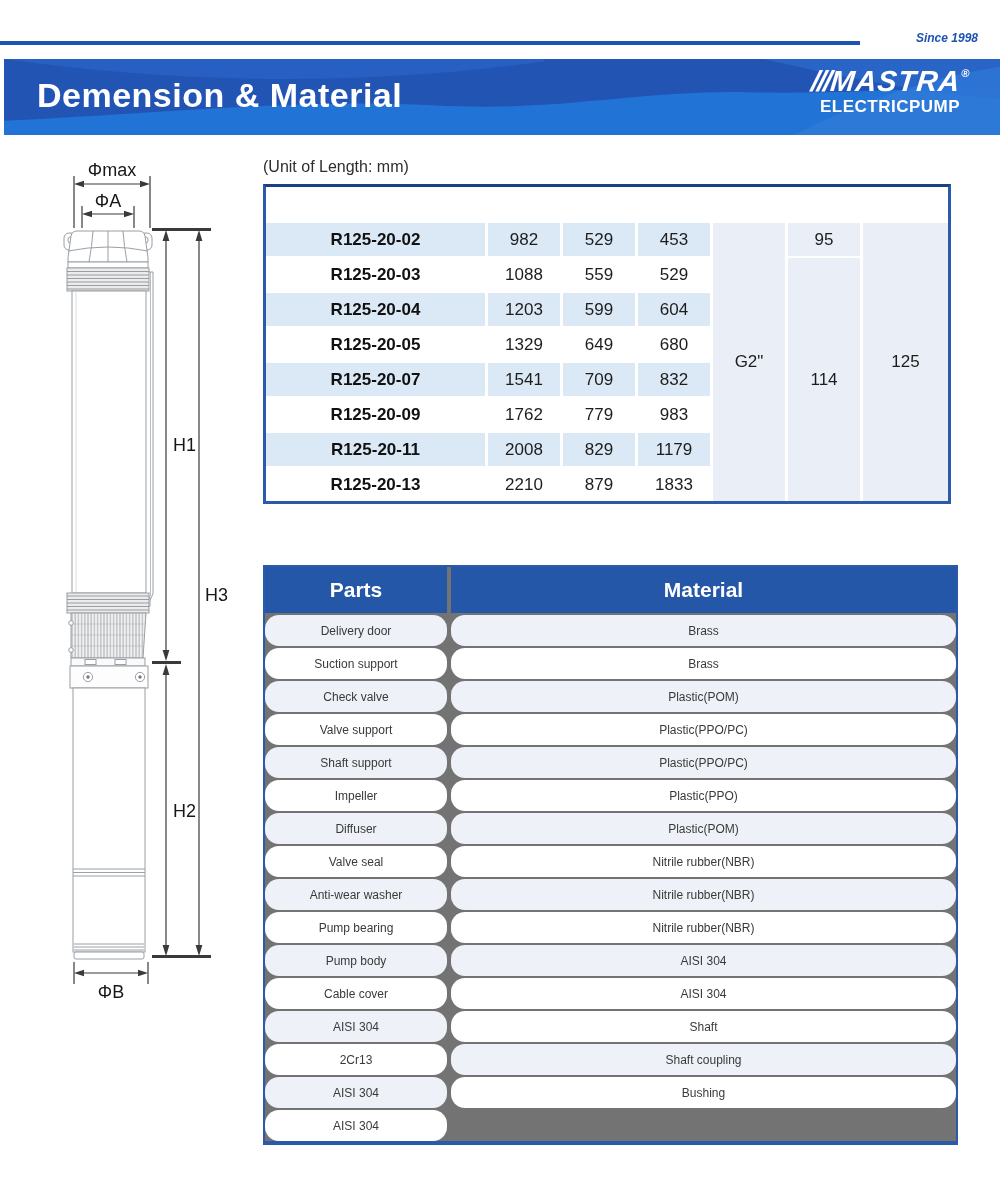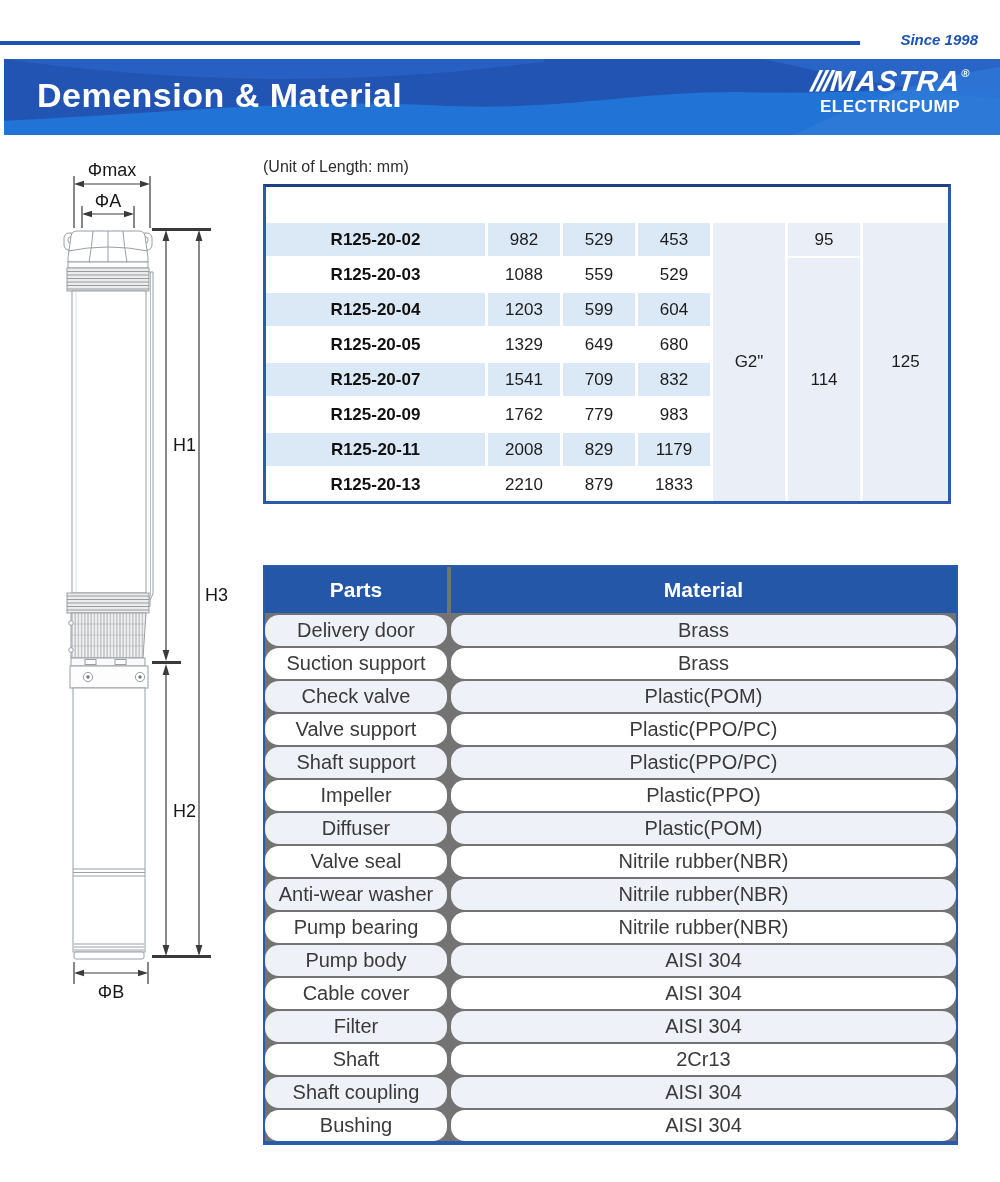--- a/index.html
+++ b/index.html
@@ -2,21 +2,21 @@
 <html><head>
 <meta charset="utf-8">
 <style>
   * { margin:0; padding:0; box-sizing:border-box; }
   html,body { background:#fff; }
   body { font-family:"Liberation Sans", sans-serif; }
   .page { position:relative; width:1000px; height:1182px; background:#fff; overflow:hidden; }
 
   
   .top-rule { position:absolute; left:0; top:41px; width:860px; height:4px; background:#1d53b2; }
-  .since { position:absolute; right:22px; top:31px; font-size:15px; font-weight:bold; font-style:italic; color:#1d53b2; }
+  .since { position:absolute; right:22px; top:31px; font-size:12px; font-weight:bold; font-style:italic; color:#1d53b2; }
   .banner { position:absolute; left:4px; top:59px; width:1000px; height:76px; overflow:hidden; }
   .banner-waves { position:absolute; inset:0; width:100%; height:100%; display:block; }
   .banner-title { position:absolute; left:33px; top:50%; transform:translateY(-54%); color:#fff; font-size:34px; font-weight:bold; letter-spacing:0.5px; }
   .logo { position:absolute; right:14px; top:4px; width:200px; height:56px; text-align:center; color:#fff; }
   .logo-brand { position:absolute; left:0; right:0; top:2px; font-size:29px; font-weight:bold; font-style:italic; transform:skewX(-6deg); white-space:nowrap; letter-spacing:1px; }
   .logo-slashes { letter-spacing:-2px; margin-right:1px; }
   .logo-reg { font-size:11px; font-style:normal; vertical-align:14px; letter-spacing:0; }
   .logo-sub { position:absolute; left:0; right:0; top:34px; font-size:17px; font-weight:bold; letter-spacing:0.5px; white-space:nowrap; }
 
   .unit-note { position:absolute; left:263px; top:158px; font-size:16px; color:#2e2e2e; }
@@ -42,21 +42,21 @@
   .t1 .cb2  { grid-column:6; grid-row:3 / span 7; }
   .t1 .cmax { grid-column:7; grid-row:2 / span 8; }
 
   
   .t2 { position:absolute; left:263px; top:565px; display:grid;
         grid-template-columns:182px 505px;
         grid-template-rows:46px repeat(16,31px);
         gap:2px 4px; background:#737373; border:2px solid #2b5aab; border-bottom-width:4px; }
   .t2 .h { background:#2457a7; color:#fff; font-weight:bold; font-size:21px;
            display:flex; align-items:center; justify-content:center; }
-  .t2 .c { background:#fff; color:#3a3a3a; font-size:20px;
+  .t2 .c { background:#fff; color:#3a3a3a; font-size:12px;
            display:flex; align-items:center; justify-content:center;border-radius:14px; }
   .t2 .lt { background:#eef1f7; }
 </style>
 </head>
 <body>
 
 <div class="page">
 
   <div class="top-rule"></div>
   <div class="since">Since 1998</div>
@@ -257,21 +257,20 @@
     <div class="c">Valve seal</div>
     <div class="c">Nitrile rubber(NBR)</div>
     <div class="c lt">Anti-wear washer</div>
     <div class="c lt">Nitrile rubber(NBR)</div>
     <div class="c">Pump bearing</div>
     <div class="c">Nitrile rubber(NBR)</div>
     <div class="c lt">Pump body</div>
     <div class="c lt">AISI 304</div>
     <div class="c">Cable cover</div>
     <div class="c">AISI 304</div>
-    <div class="c lt">Filter</div>
     <div class="c lt">AISI 304</div>
     <div class="c">Shaft</div>
     <div class="c">2Cr13</div>
     <div class="c lt">Shaft coupling</div>
     <div class="c lt">AISI 304</div>
     <div class="c">Bushing</div>
     <div class="c">AISI 304</div>
   </div>
 
 </div>

